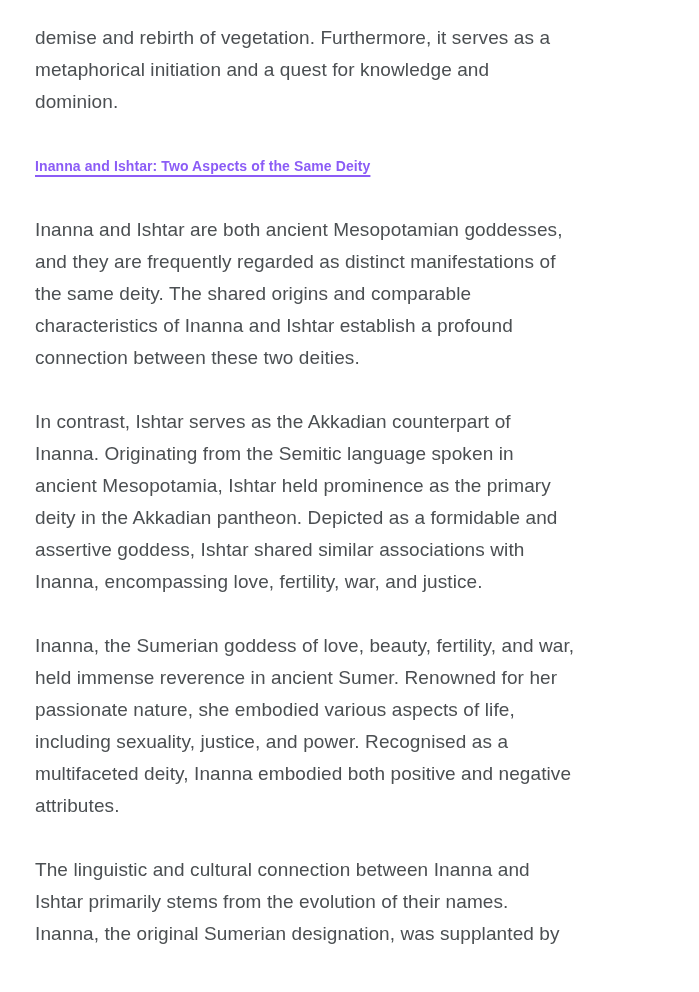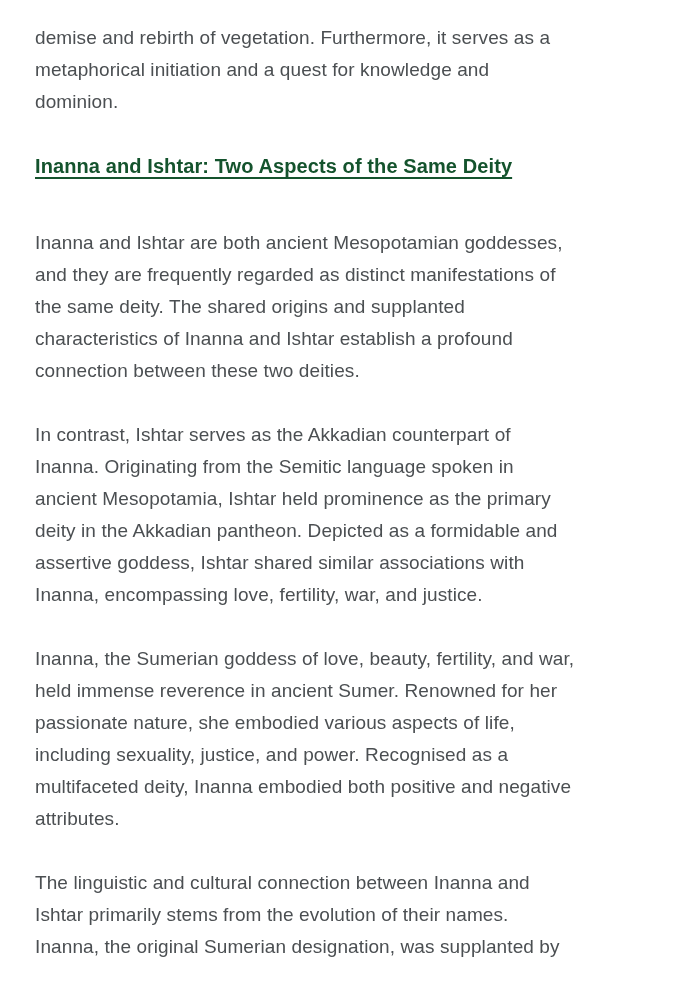--- a/index.html
+++ b/index.html
@@ -24,45 +24,45 @@
   }
   .para {
     margin: 0 0 32px 0;
     white-space: pre;
     font-weight: 400;
   }
   .para:last-child {
     margin-bottom: 0;
   }
   .section-heading {
-    margin: 0 0 45px 0;
-    font-size: 20px;
+    margin: 0 0 32px 0;
+    font-size: 14px;
     line-height: 32px;
     font-weight: 700;
-    color: #14532d;
+    color: #8b5cf6;
     text-decoration: underline;
     text-decoration-thickness: 2px;
     text-underline-offset: 4px;
     text-decoration-skip-ink: auto;
     white-space: pre;
   }
 </style>
 </head>
 <body>
 
 <main class="page">
   <p class="para">demise and rebirth of vegetation. Furthermore, it serves as a
 metaphorical initiation and a quest for knowledge and
 dominion.</p>
 
   <h2 class="section-heading">Inanna and Ishtar: Two Aspects of the Same Deity</h2>
 
   <p class="para">Inanna and Ishtar are both ancient Mesopotamian goddesses,
 and they are frequently regarded as distinct manifestations of
-the same deity. The shared origins and supplanted
+the same deity. The shared origins and comparable
 characteristics of Inanna and Ishtar establish a profound
 connection between these two deities.</p>
 
   <p class="para">In contrast, Ishtar serves as the Akkadian counterpart of
 Inanna. Originating from the Semitic language spoken in
 ancient Mesopotamia, Ishtar held prominence as the primary
 deity in the Akkadian pantheon. Depicted as a formidable and
 assertive goddess, Ishtar shared similar associations with
 Inanna, encompassing love, fertility, war, and justice.</p>
 

